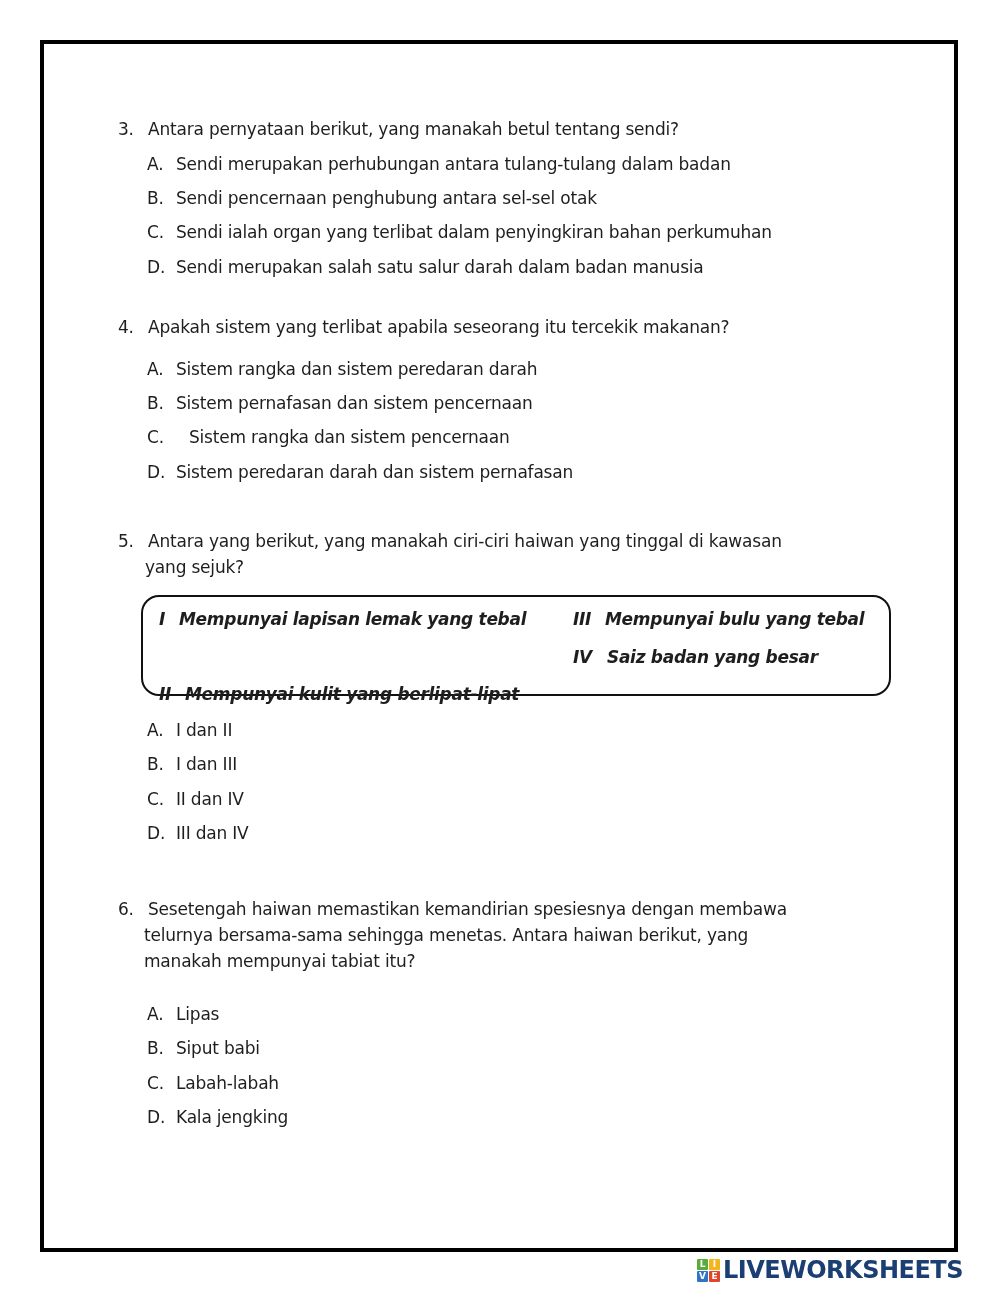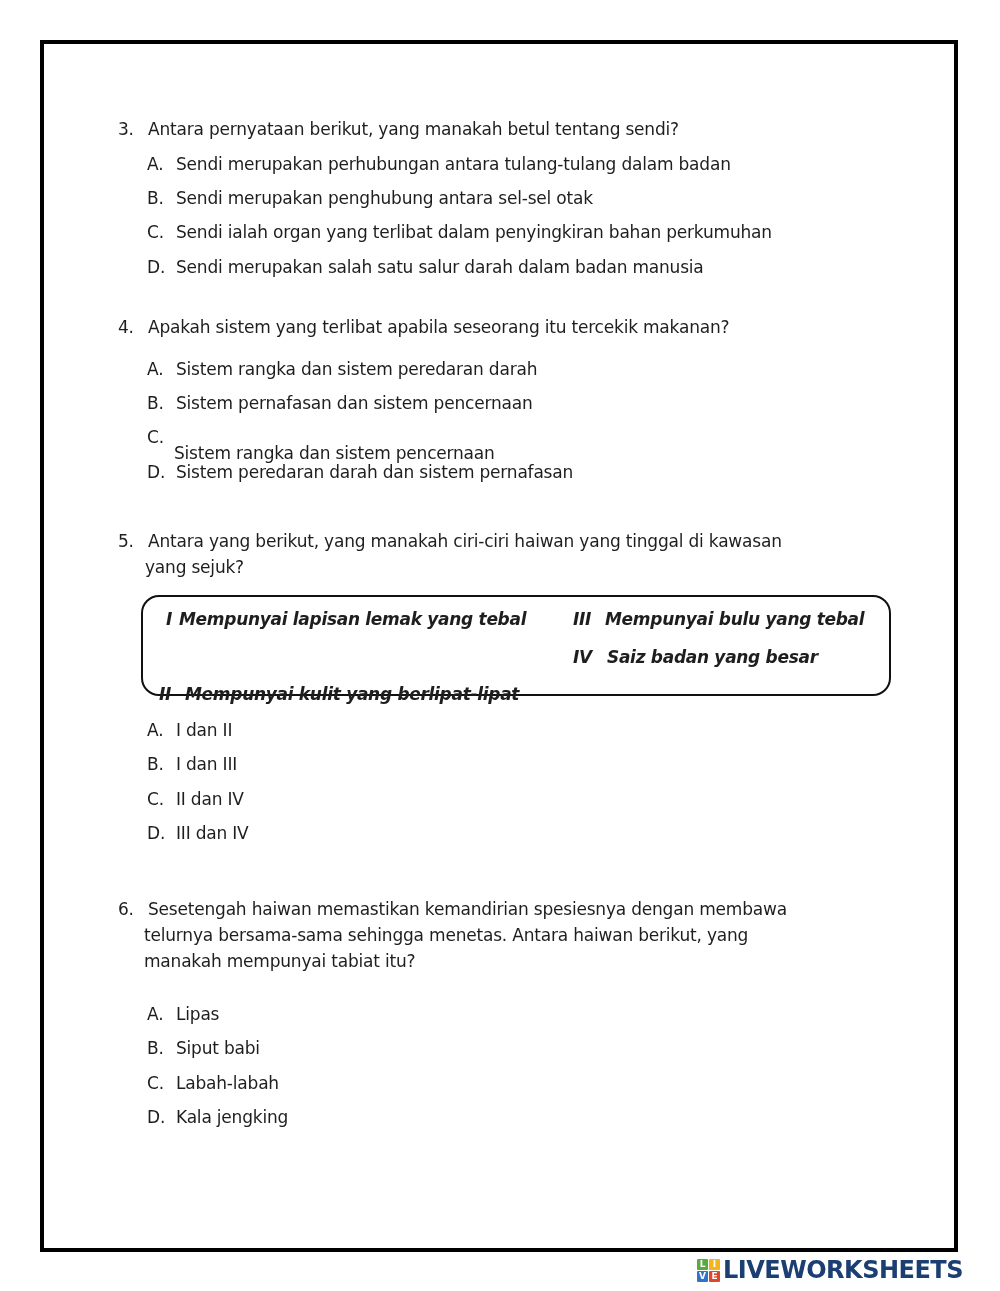--- a/index.html
+++ b/index.html
@@ -32,21 +32,21 @@
   <div class="line" style="left:118px; top:118px;">
     <span class="qnum">3.</span>
     <span style="position:absolute; left:30px;">Antara pernyataan berikut, yang manakah betul tentang sendi?</span>
   </div>
   <div class="line" style="left:147px; top:153px;">
     <span class="opt-letter">A.</span>
     <span style="position:absolute; left:29px;">Sendi merupakan perhubungan antara tulang-tulang dalam badan</span>
   </div>
   <div class="line" style="left:147px; top:187px;">
     <span class="opt-letter">B.</span>
-    <span style="position:absolute; left:29px;">Sendi merupakan penghubung antara sel-sel otak</span>
+    <span style="position:absolute; left:29px;">Sendi pencernaan penghubung antara sel-sel otak</span>
   </div>
   <div class="line" style="left:147px; top:221px;">
     <span class="opt-letter">C.</span>
     <span style="position:absolute; left:29px;">Sendi ialah organ yang terlibat dalam penyingkiran bahan perkumuhan</span>
   </div>
   <div class="line" style="left:147px; top:256px;">
     <span class="opt-letter">D.</span>
     <span style="position:absolute; left:29px;">Sendi merupakan salah satu salur darah dalam badan manusia</span>
   </div>
 </div>
@@ -59,37 +59,37 @@
   <div class="line" style="left:147px; top:358px;">
     <span class="opt-letter">A.</span>
     <span style="position:absolute; left:29px;">Sistem rangka dan sistem peredaran darah</span>
   </div>
   <div class="line" style="left:147px; top:392px;">
     <span class="opt-letter">B.</span>
     <span style="position:absolute; left:29px;">Sistem pernafasan dan sistem pencernaan</span>
   </div>
   <div class="line" style="left:147px; top:426px;">
     <span class="opt-letter">C.</span>
-    <span style="position:absolute; left:27px;margin-top:16px;">Sistem rangka dan sistem pencernaan</span>
+    <span style="position:absolute; left:42px;">Sistem rangka dan sistem pencernaan</span>
   </div>
   <div class="line" style="left:147px; top:461px;">
     <span class="opt-letter">D.</span>
     <span style="position:absolute; left:29px;">Sistem peredaran darah dan sistem pernafasan</span>
   </div>
 </div>
 
 <div>
   <div class="line" style="left:118px; top:530px;">
     <span class="qnum">5.</span>
     <span style="position:absolute; left:30px;">Antara yang berikut, yang manakah ciri-ciri haiwan yang tinggal di kawasan</span>
   </div>
   <div class="line" style="left:145px; top:556px;">yang sejuk?</div>
 
   <div class="box"></div>
-  <div class="stmt" style="left:159px; top:608px;text-align:center;">
+  <div class="stmt" style="left:159px; top:608px;">
     <span class="roman" style="width:20px;">I</span><span>Mempunyai lapisan lemak yang tebal</span>
   </div>
   <div class="stmt" style="left:159px; top:683px;">
     <span class="roman" style="width:26px;">II</span><span>Mempunyai kulit yang berlipat-lipat</span>
   </div>
   <div class="stmt" style="left:573px; top:608px;">
     <span class="roman" style="width:32px;">III</span><span>Mempunyai bulu yang tebal</span>
   </div>
   <div class="stmt" style="left:573px; top:646px;">
     <span class="roman" style="width:34px;">IV</span><span>Saiz badan yang besar</span>

